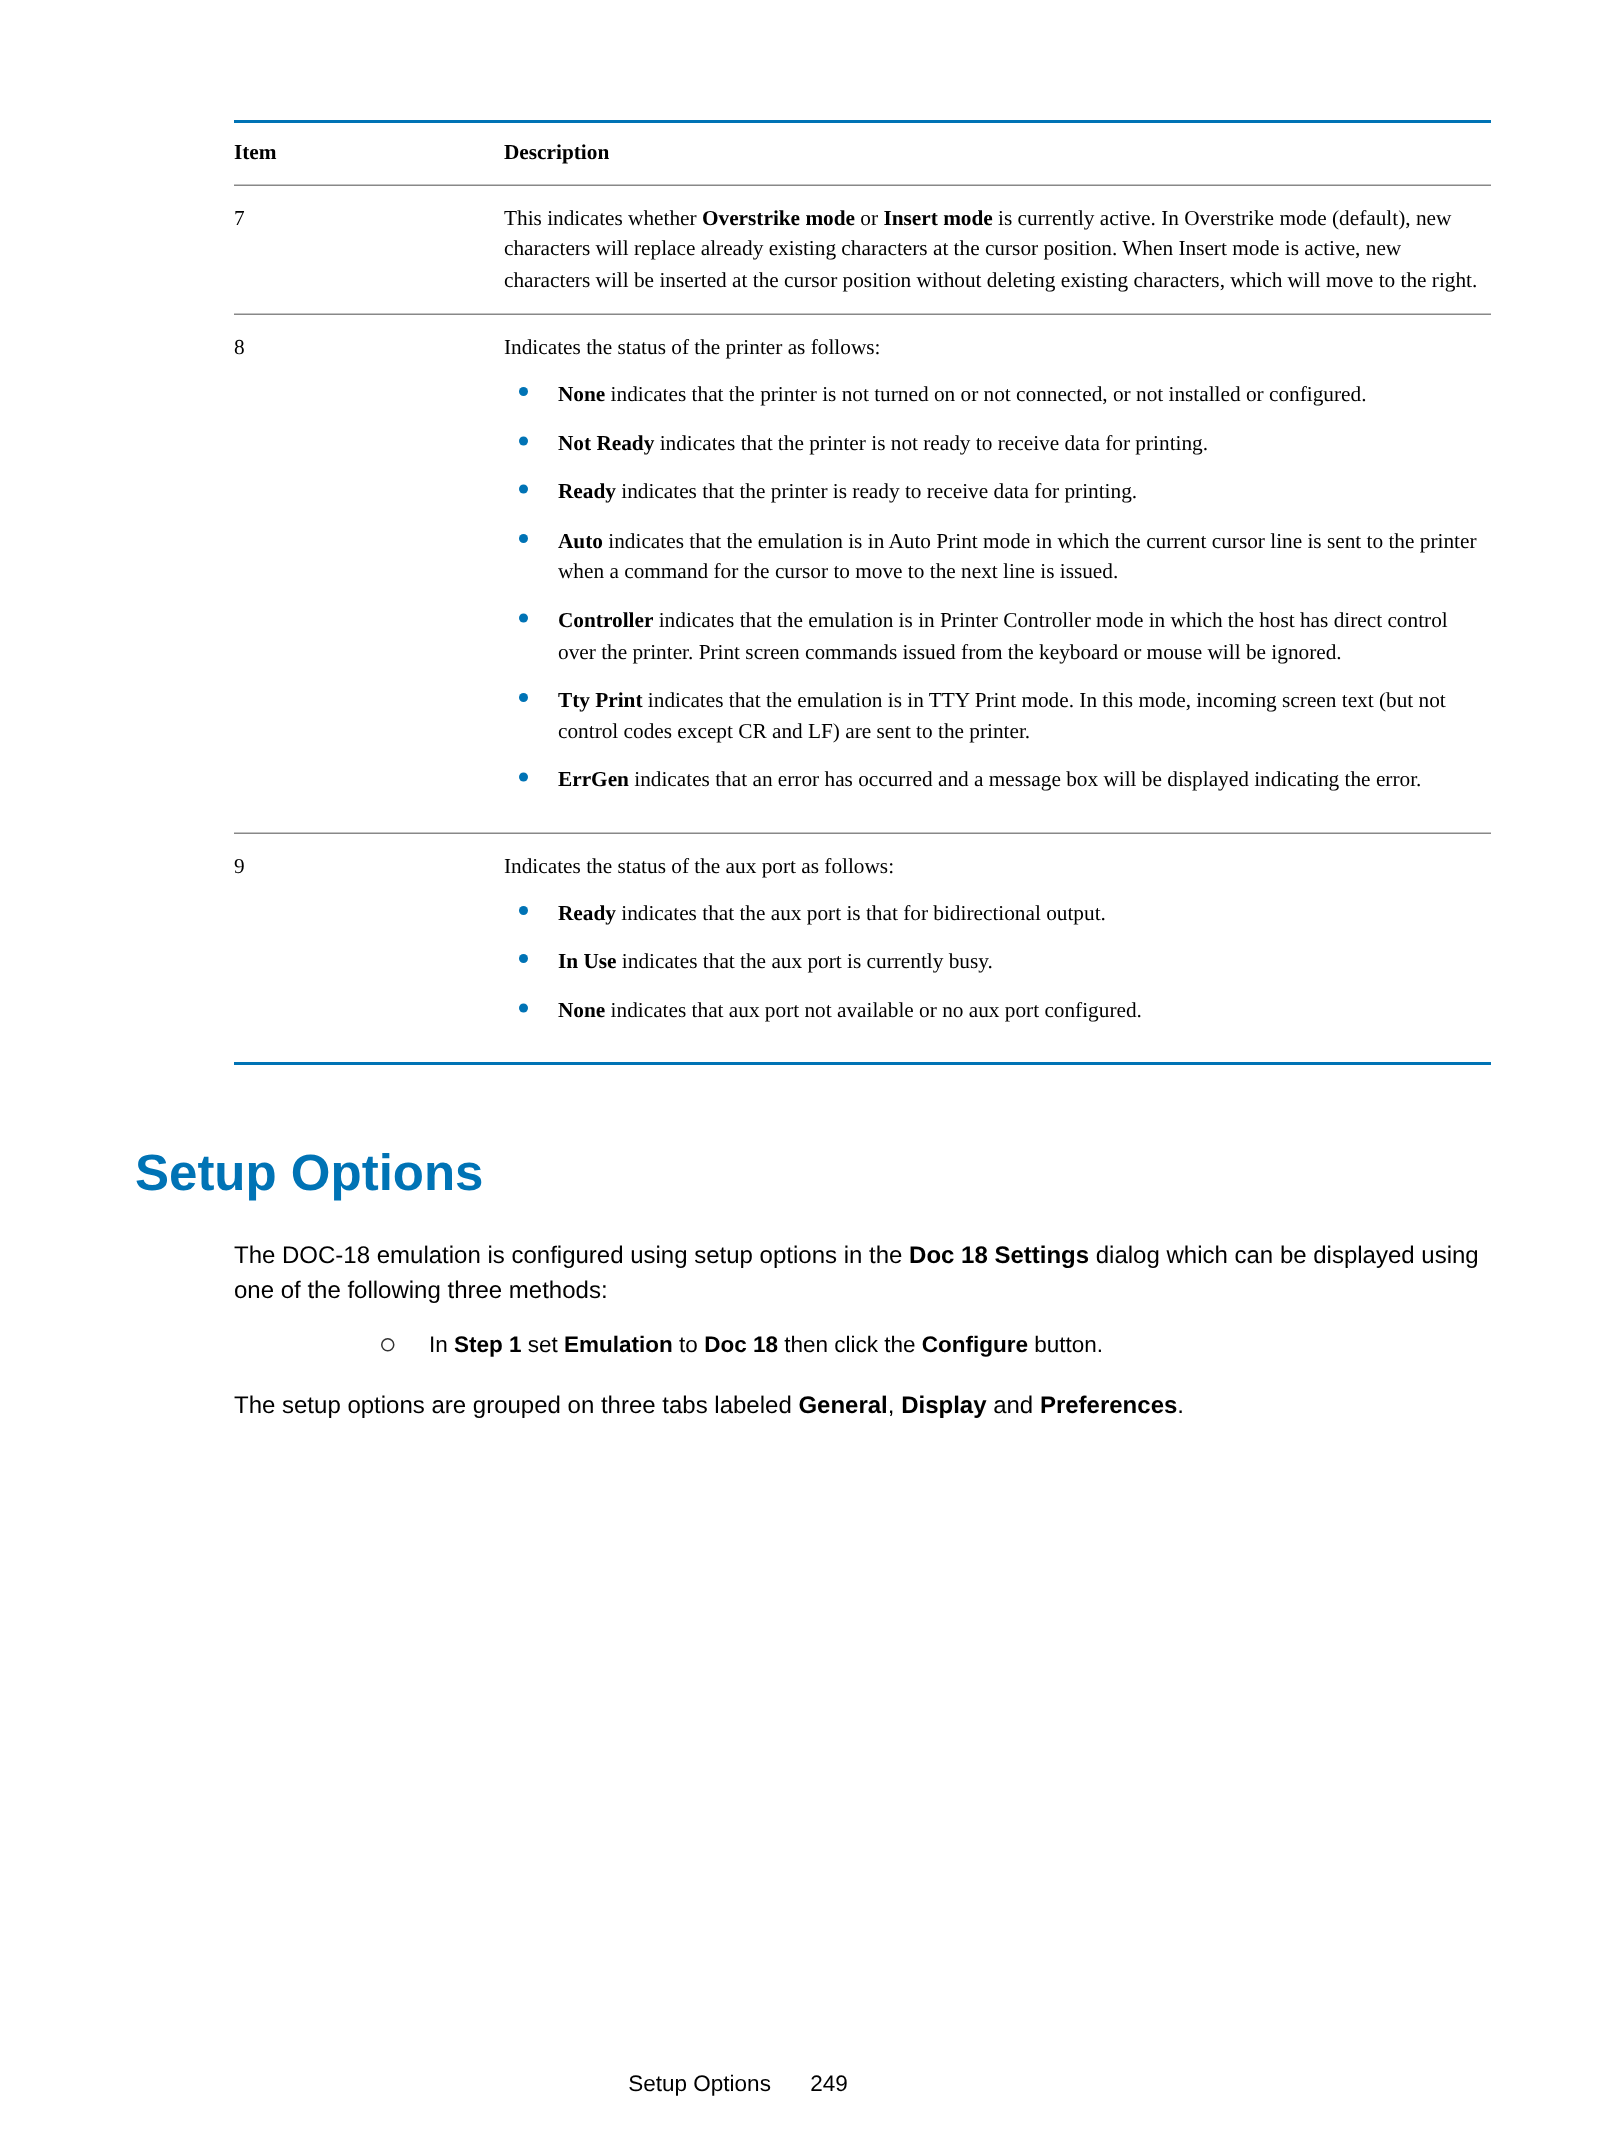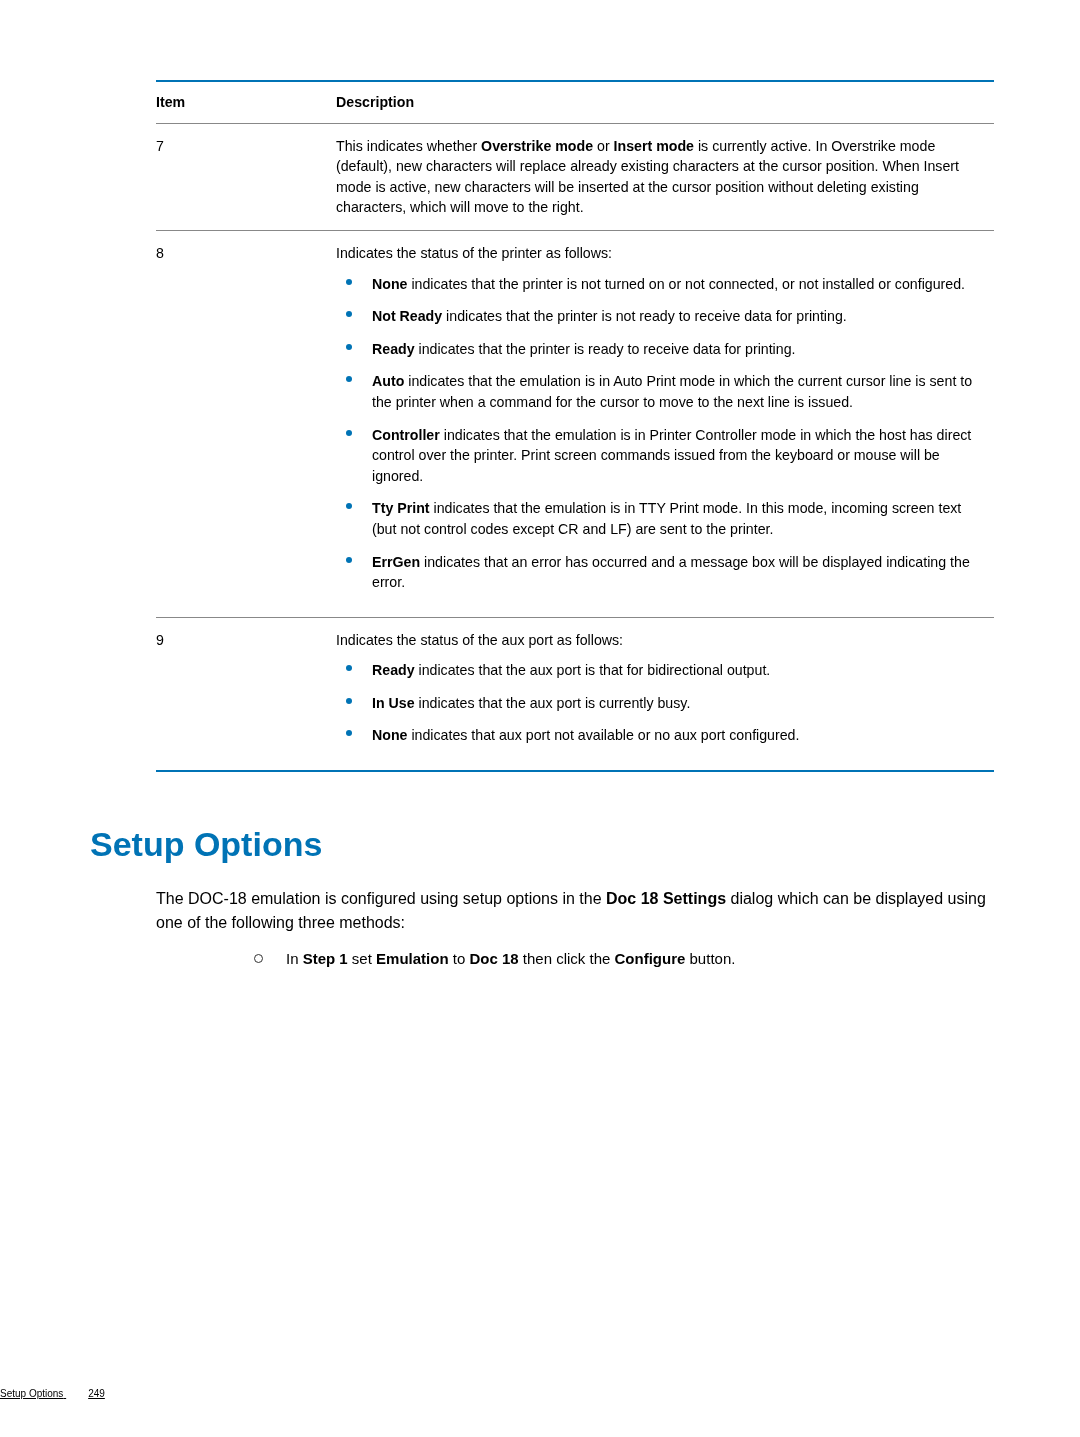--- a/index.html
+++ b/index.html
@@ -15,20 +15,21 @@
     }
     .content {
       padding: 80px 86px 40px 156px;
     }
     table.desc {
       width: 100%;
       border-collapse: collapse;
       border-top: 2.5px solid #0073b5;
       border-bottom: 2.5px solid #0073b5;
       font-size: 14.2px;
+      font-family: Liberation Serif, serif;
     }
     table.desc th {
       text-align: left;
       padding: 10px 6px 10px 0;
       font-weight: bold;
       border-bottom: 1px solid #888;
       vertical-align: top;
     }
     table.desc th.col-item { width: 180px; }
     table.desc td {
@@ -92,24 +93,23 @@
       height: 7px;
       border-radius: 50%;
       border: 1px solid #333;
       background: transparent;
     }
     .footer {
       position: absolute;
       bottom: 36px;
       left: 0;
       right: 0;
-      text-align: left;
+      text-align: center;
       padding-right: 96px;
-      font-size: 10px;
-      text-decoration: underline;
+      font-size: 15px;
     }
     .footer .pgnum { margin-left: 22px; }
     .b { font-weight: bold; }
   </style>
 </head>
 <body>
 
 <div class="content">
   <table class="desc">
     <thead>
@@ -164,19 +164,22 @@
     <ul class="circ">
       <li>
         <span>In </span><span class="b">Step 1</span><span> set </span><span class="b">Emulation</span><span> to </span><span class="b">Doc 18</span><span> then click the </span><span class="b">Configure</span><span> button.</span>
       </li>
     </ul>
 
     <ul class="circ">
     </ul>
   </div>
 
+  <p class="body-text" style="margin-top:18px">
+    <span>The setup options are grouped on three tabs labeled </span><span class="b">General</span><span>, </span><span class="b">Display</span><span> and </span><span class="b">Preferences</span><span>.</span>
+  </p>
 
 </div>
 
 <div class="footer">
   <span>Setup Options</span>
   <span class="pgnum">249</span>
 </div>
 
 </body></html>

